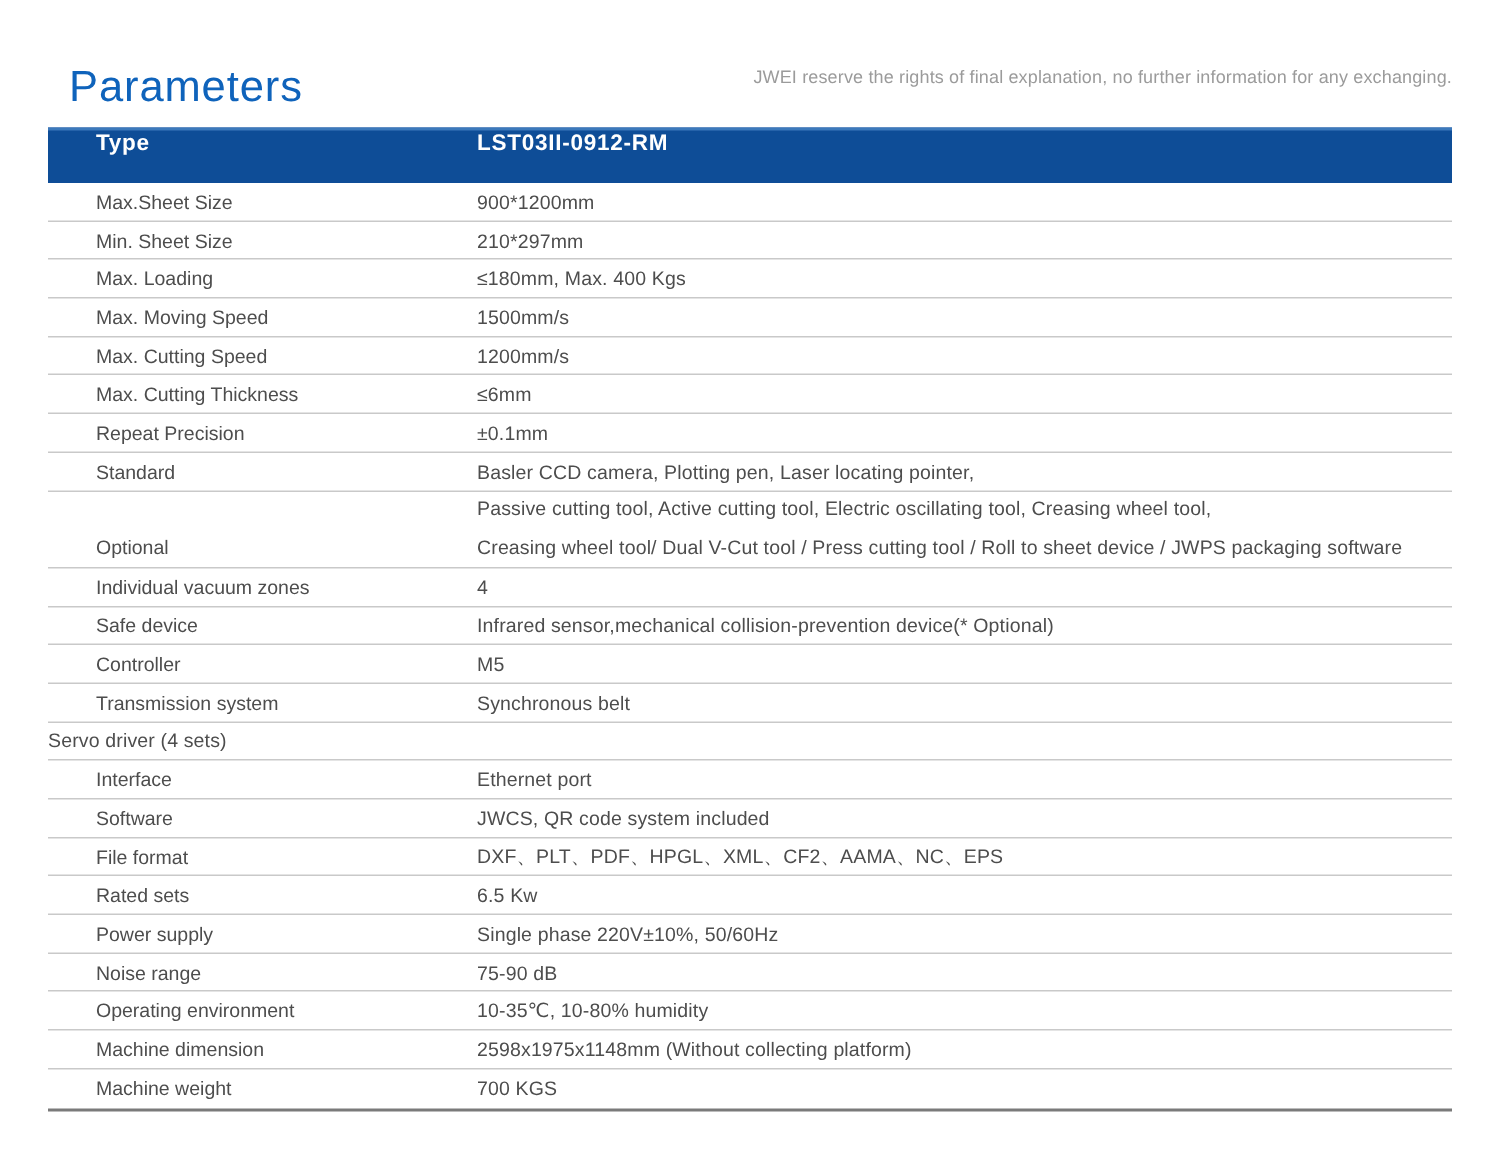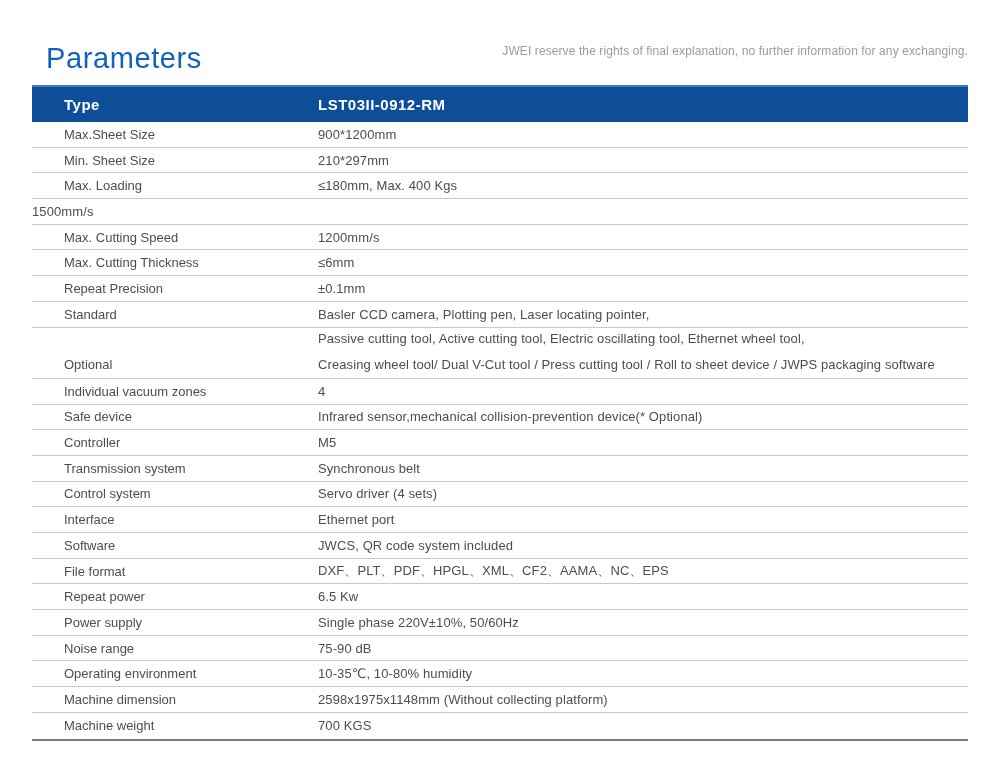--- a/index.html
+++ b/index.html
@@ -47,21 +47,21 @@
     position: absolute;
     left: 32px;
     top: 85px;
     width: 936px;
   }
   .thead {
     display: flex;
     height: 37px;
     background: var(--header-bg);
     border-top: 2px solid var(--header-top-edge);
-    align-items: center;
+    align-items: flex-start;
     color: #ffffff;
     font-size: 15px;
     font-weight: bold;
     letter-spacing: 0.5px;
   }
   .col-label {
     width: 286px;
     padding-left: 32px;
     flex: 0 0 286px;
   }
@@ -112,20 +112,21 @@
         </div>
         <div class="row">
           <div class="col-label">Min. Sheet Size</div>
           <div class="col-value">210*297mm</div>
         </div>
         <div class="row">
           <div class="col-label">Max. Loading</div>
           <div class="col-value">≤180mm, Max. 400 Kgs</div>
         </div>
         <div class="row">
+          <div class="col-label">Max. Moving Speed</div>
           <div class="col-value">1500mm/s</div>
         </div>
         <div class="row">
           <div class="col-label">Max. Cutting Speed</div>
           <div class="col-value">1200mm/s</div>
         </div>
         <div class="row">
           <div class="col-label">Max. Cutting Thickness</div>
           <div class="col-value">≤6mm</div>
         </div>
@@ -133,58 +134,57 @@
           <div class="col-label">Repeat Precision</div>
           <div class="col-value">±0.1mm</div>
         </div>
         <div class="row">
           <div class="col-label">Standard</div>
           <div class="col-value">Basler CCD camera, Plotting pen, Laser locating pointer,</div>
         </div>
         <div class="row double">
           <div class="col-label">Optional</div>
           <div class="col-value">
-            <div class="value-line">Passive cutting tool, Active cutting tool, Electric oscillating tool, Ethernet wheel tool,</div>
+            <div class="value-line">Passive cutting tool, Active cutting tool, Electric oscillating tool, Creasing wheel tool,</div>
             <div class="value-line">Creasing wheel tool/ Dual V-Cut tool / Press cutting tool / Roll to sheet device / JWPS packaging software</div>
           </div>
         </div>
         <div class="row">
           <div class="col-label">Individual vacuum zones</div>
           <div class="col-value">4</div>
         </div>
         <div class="row">
           <div class="col-label">Safe device</div>
           <div class="col-value">Infrared sensor,mechanical collision-prevention device(* Optional)</div>
         </div>
         <div class="row">
           <div class="col-label">Controller</div>
           <div class="col-value">M5</div>
         </div>
         <div class="row">
           <div class="col-label">Transmission system</div>
           <div class="col-value">Synchronous belt</div>
         </div>
         <div class="row">
-          <div class="col-label">Control system</div>
           <div class="col-value">Servo driver (4 sets)</div>
         </div>
         <div class="row">
           <div class="col-label">Interface</div>
           <div class="col-value">Ethernet port</div>
         </div>
         <div class="row">
           <div class="col-label">Software</div>
           <div class="col-value">JWCS, QR code system included</div>
         </div>
         <div class="row">
           <div class="col-label">File format</div>
           <div class="col-value">DXF、PLT、PDF、HPGL、XML、CF2、AAMA、NC、EPS</div>
         </div>
         <div class="row">
-          <div class="col-label">Repeat power</div>
+          <div class="col-label">Rated sets</div>
           <div class="col-value">6.5 Kw</div>
         </div>
         <div class="row">
           <div class="col-label">Power supply</div>
           <div class="col-value">Single phase 220V±10%, 50/60Hz</div>
         </div>
         <div class="row">
           <div class="col-label">Noise range</div>
           <div class="col-value">75-90 dB</div>
         </div>

